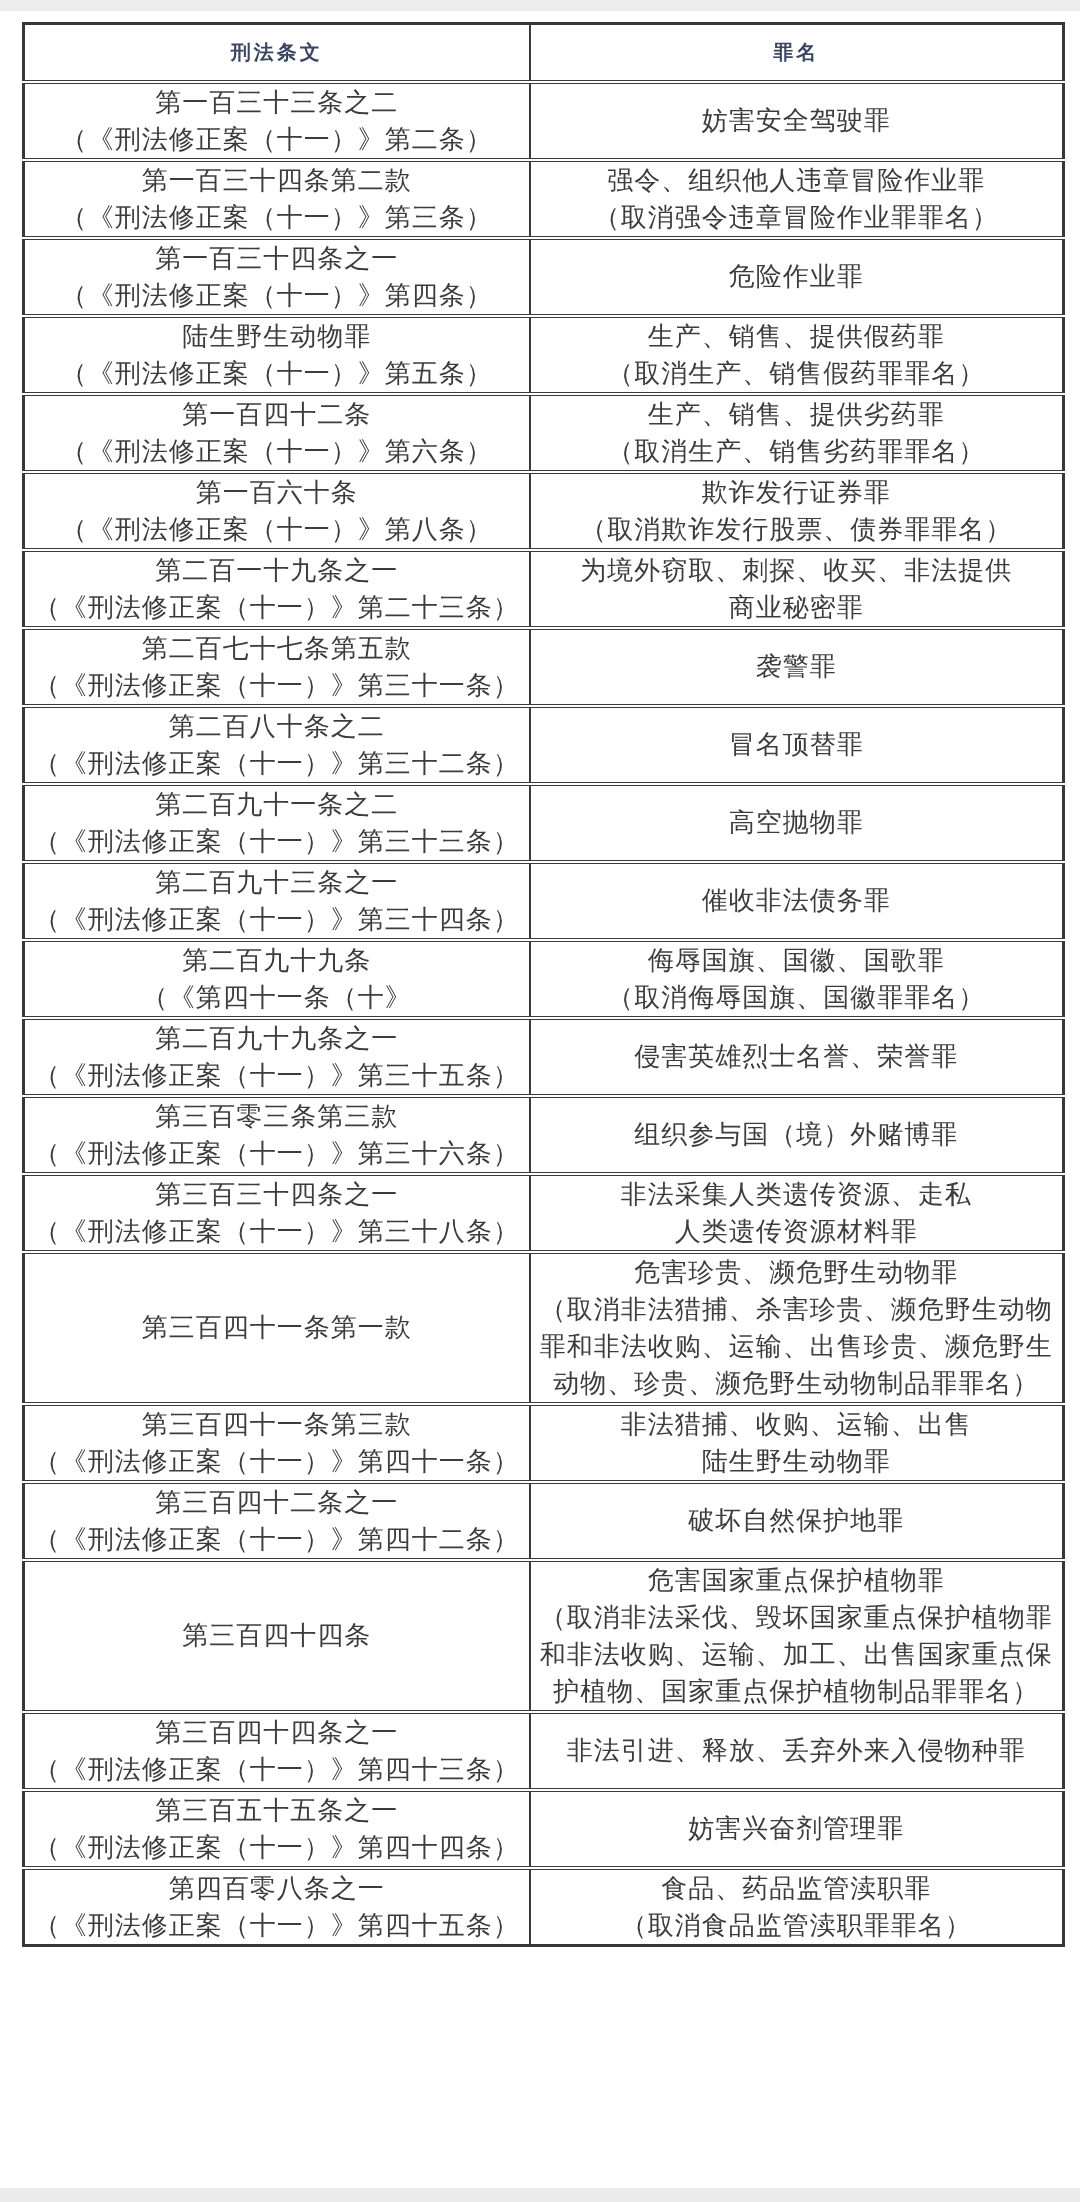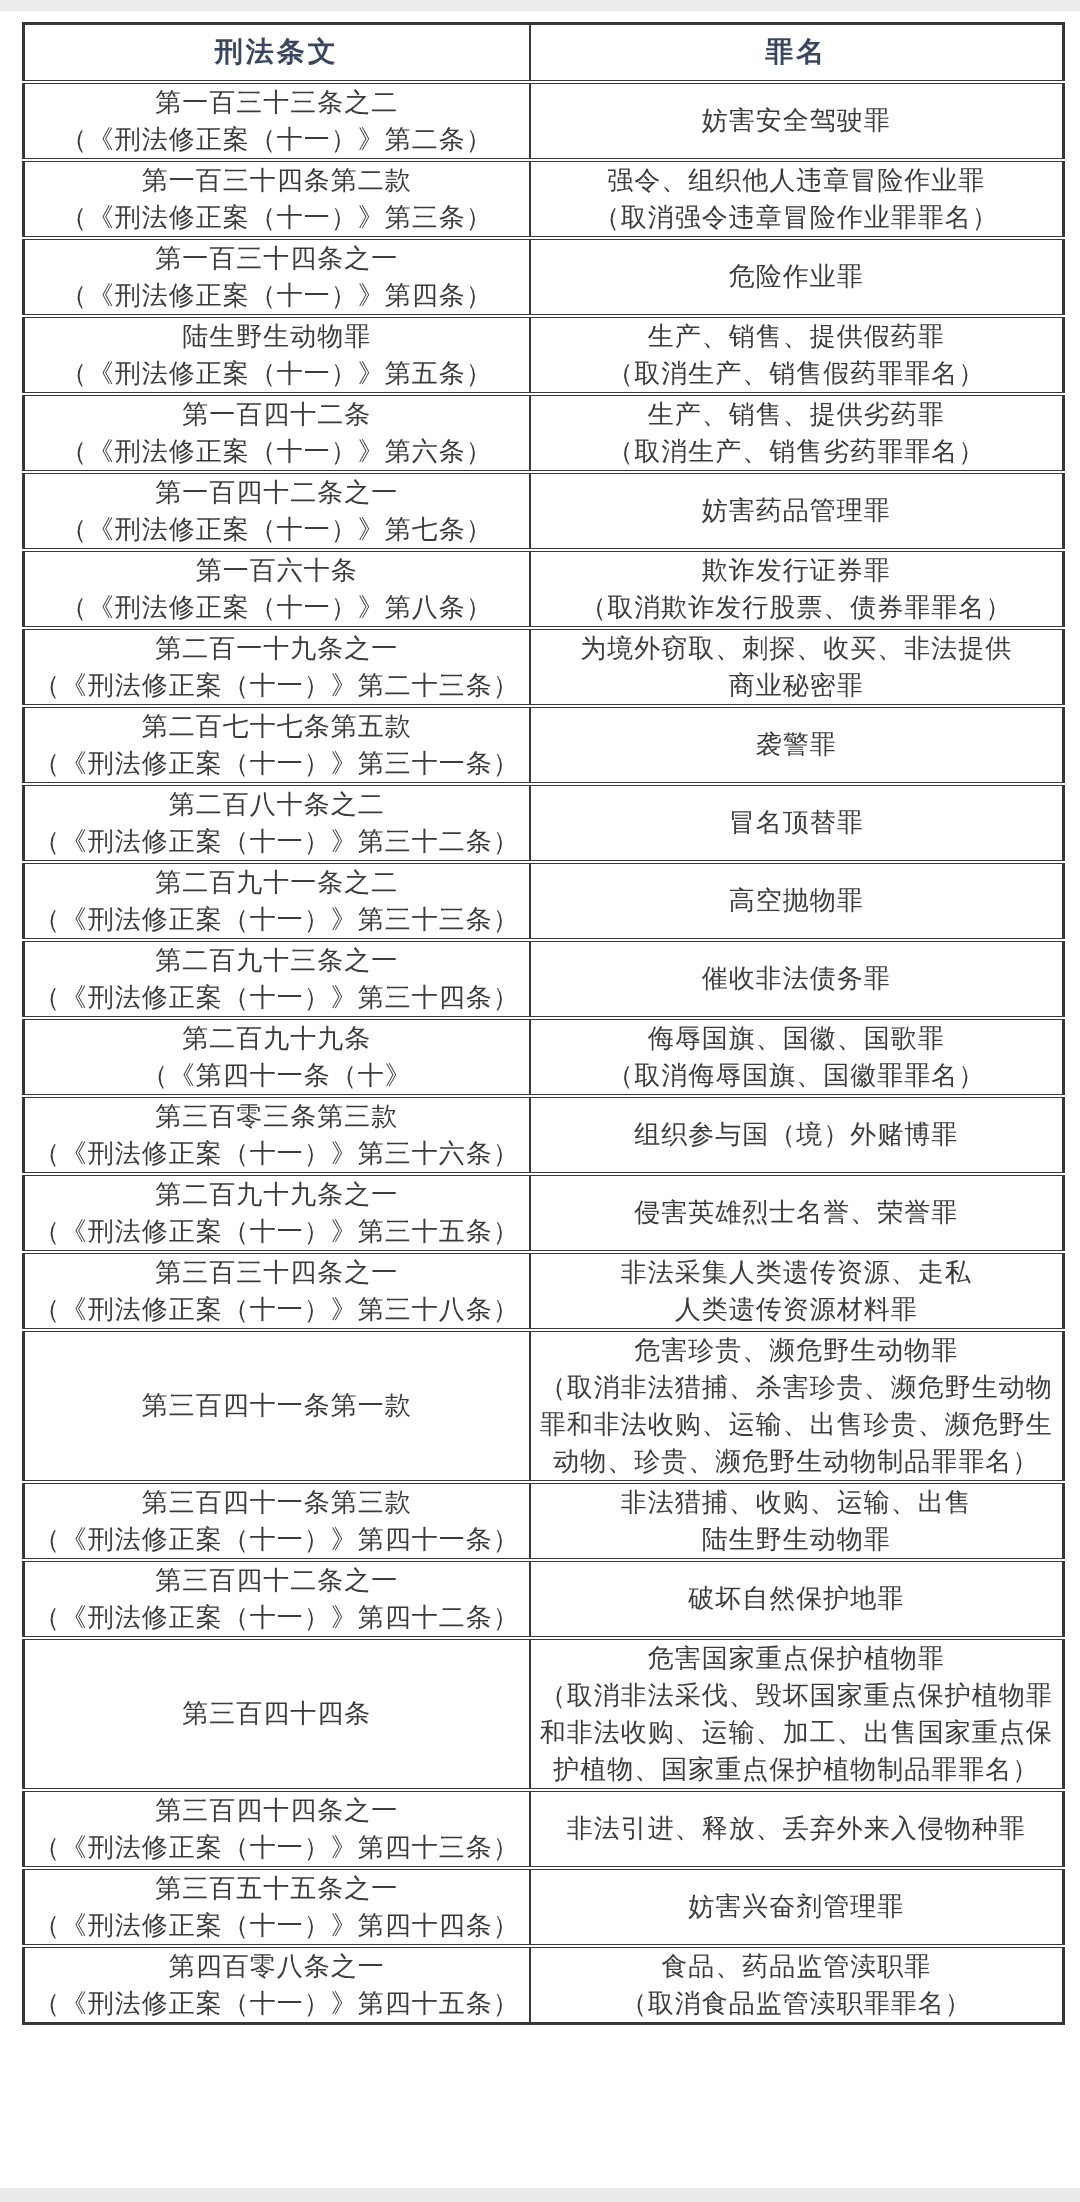--- a/index.html
+++ b/index.html
@@ -49,21 +49,21 @@
 
   .law-table th, .law-table td {
     border-left: 2px solid #3a3a3a;
     border-right: 2px solid #3a3a3a;
     text-align: center;
     vertical-align: middle;
     padding: 0 4px;
     overflow: hidden;
   }
   .law-table th {
-    font-size: 28px;
+    font-size: 20px;
     font-weight: bold;
     color: #3a4660;
     letter-spacing: 3px;
     font-family: Liberation Mono, monospace;
   }
   .law-table td {
     font-size: 26px;
     color: #3c3c3c;
     letter-spacing: 1px;
   }
@@ -133,29 +133,20 @@
             <div class="line">第一百四十二条</div>
             <div class="line">（《刑法修正案（十一）》第六条）</div>
           </td>
           <td>
             <div class="line">生产、销售、提供劣药罪</div>
             <div class="line">（取消生产、销售劣药罪罪名）</div>
           </td>
         </tr>
         <tr>
           <td>
-            <div class="line">第一百四十二条之一</div>
-            <div class="line">（《刑法修正案（十一）》第七条）</div>
-          </td>
-          <td>
-            <div class="line">妨害药品管理罪</div>
-          </td>
-        </tr>
-        <tr>
-          <td>
             <div class="line">第一百六十条</div>
             <div class="line">（《刑法修正案（十一）》第八条）</div>
           </td>
           <td>
             <div class="line">欺诈发行证券罪</div>
             <div class="line">（取消欺诈发行股票、债券罪罪名）</div>
           </td>
         </tr>
         <tr>
           <td>
@@ -208,34 +199,34 @@
             <div class="line">第二百九十九条</div>
             <div class="line">（《第四十一条（十》</div>
           </td>
           <td>
             <div class="line">侮辱国旗、国徽、国歌罪</div>
             <div class="line">（取消侮辱国旗、国徽罪罪名）</div>
           </td>
         </tr>
         <tr>
           <td>
+            <div class="line">第二百九十九条之一</div>
+            <div class="line">（《刑法修正案（十一）》第三十五条）</div>
+          </td>
+          <td>
+            <div class="line">侵害英雄烈士名誉、荣誉罪</div>
+          </td>
+        </tr>
+        <tr>
+          <td>
             <div class="line">第三百零三条第三款</div>
             <div class="line">（《刑法修正案（十一）》第三十六条）</div>
           </td>
           <td>
             <div class="line">组织参与国（境）外赌博罪</div>
-          </td>
-        </tr>
-        <tr>
-          <td>
-            <div class="line">第二百九十九条之一</div>
-            <div class="line">（《刑法修正案（十一）》第三十五条）</div>
-          </td>
-          <td>
-            <div class="line">侵害英雄烈士名誉、荣誉罪</div>
           </td>
         </tr>
         <tr>
           <td>
             <div class="line">第三百三十四条之一</div>
             <div class="line">（《刑法修正案（十一）》第三十八条）</div>
           </td>
           <td>
             <div class="line">非法采集人类遗传资源、走私</div>
             <div class="line">人类遗传资源材料罪</div>

